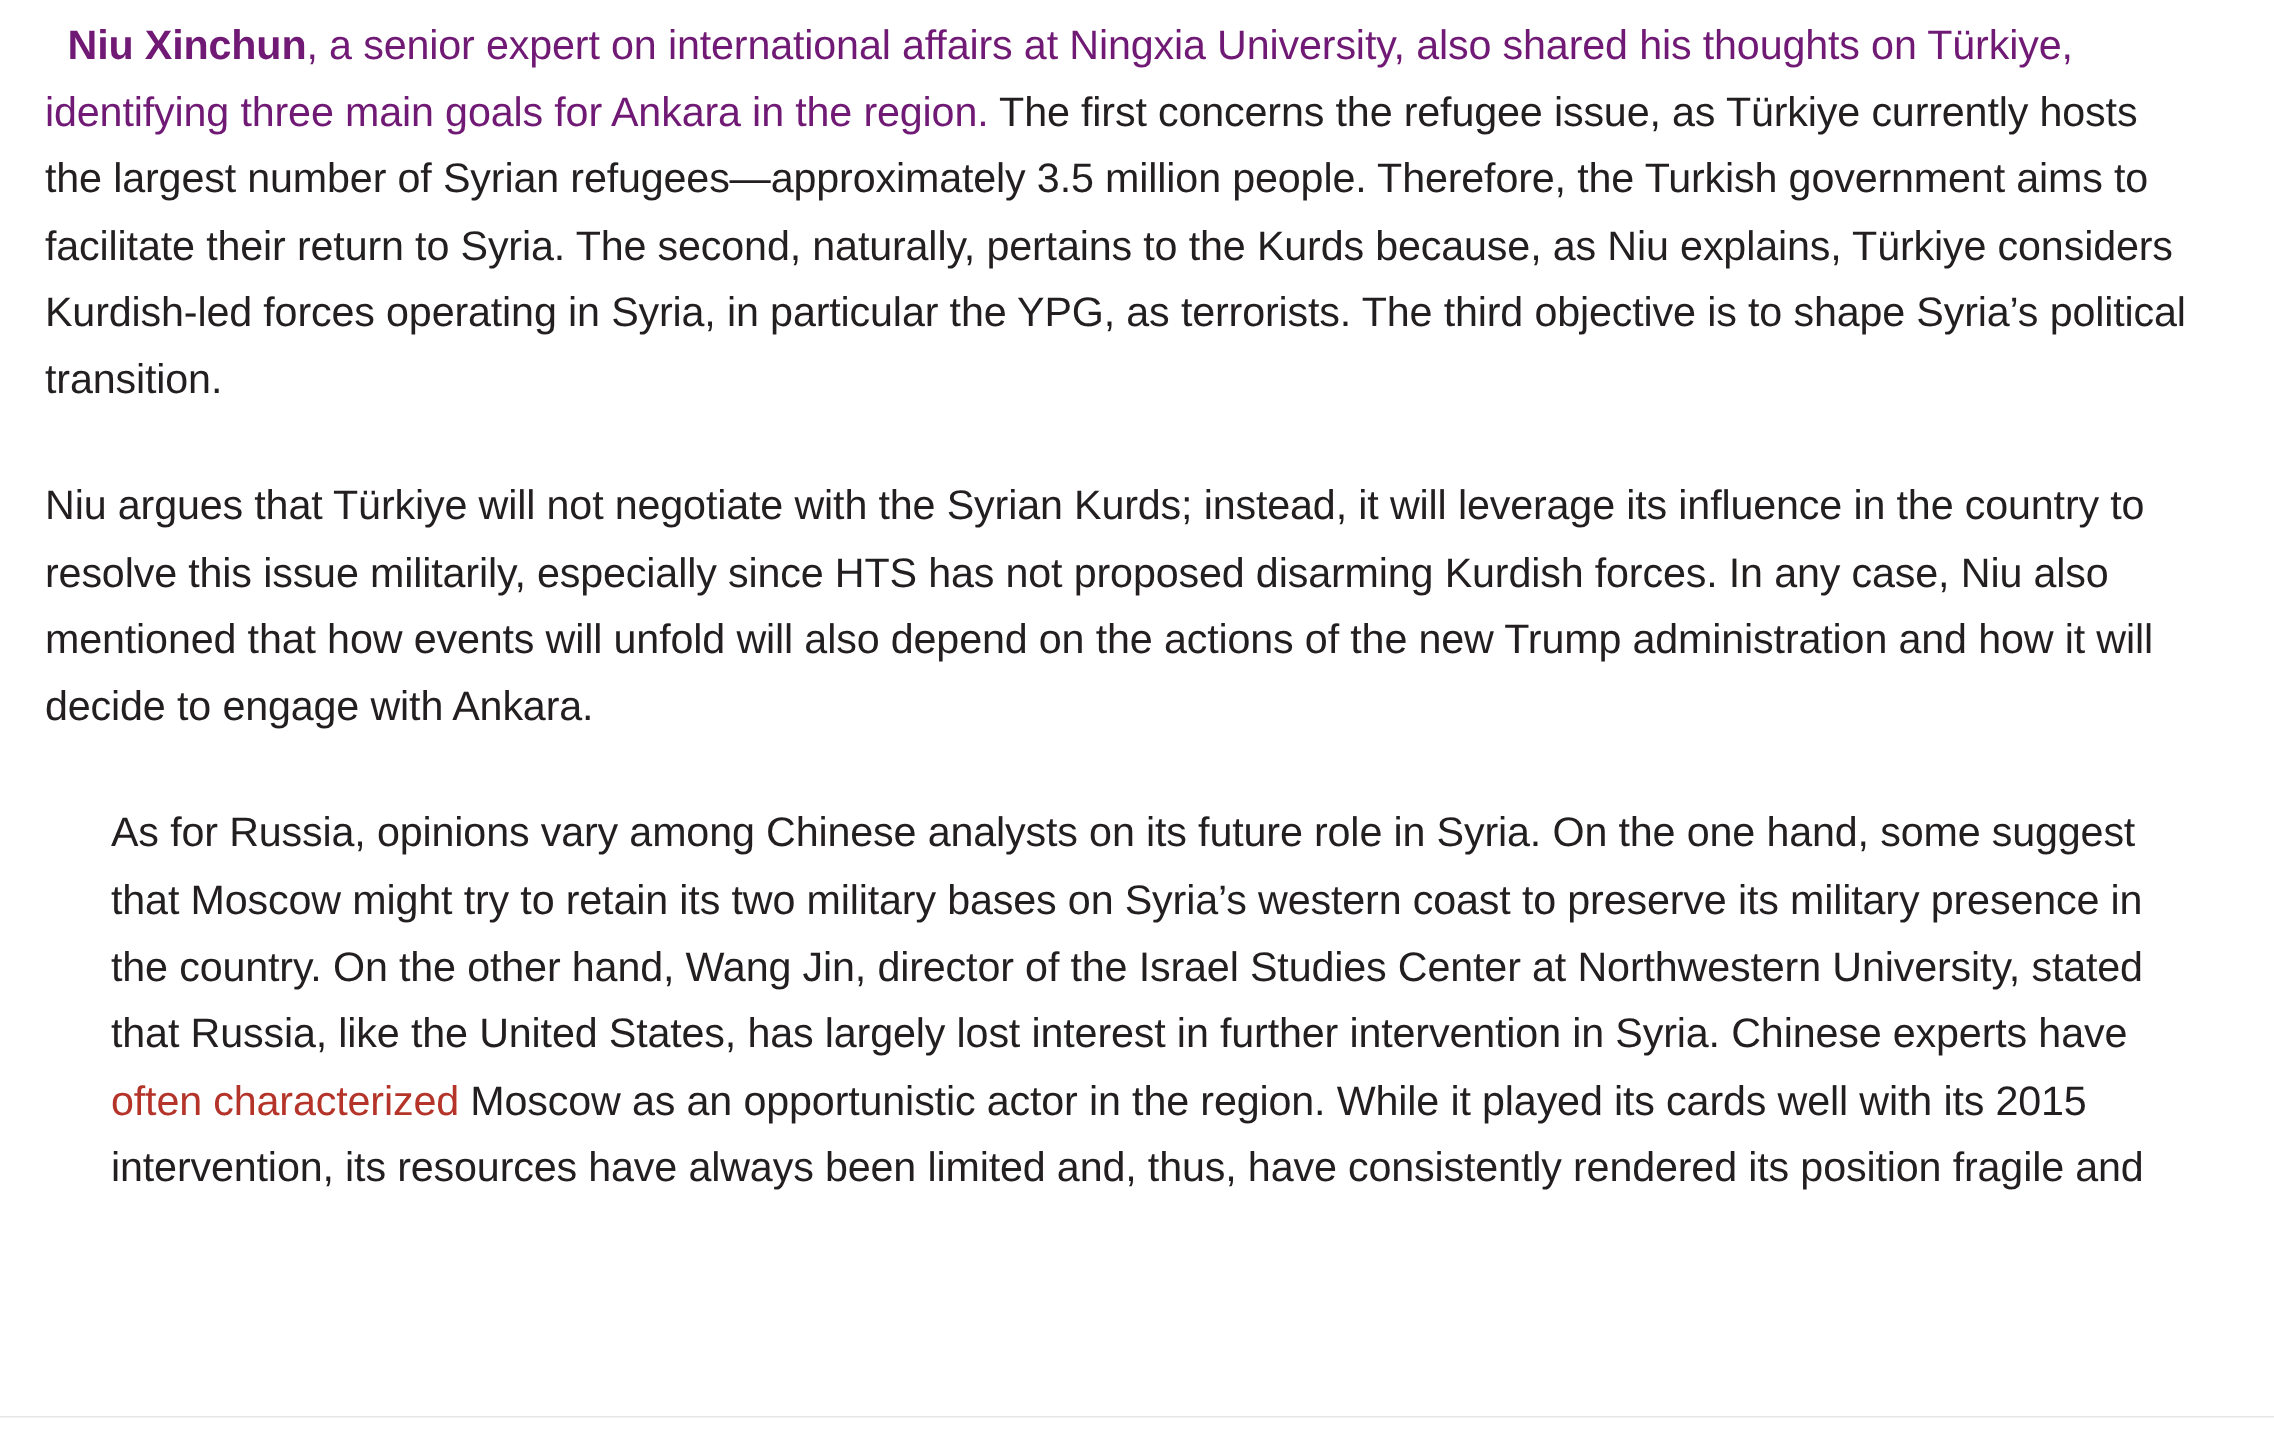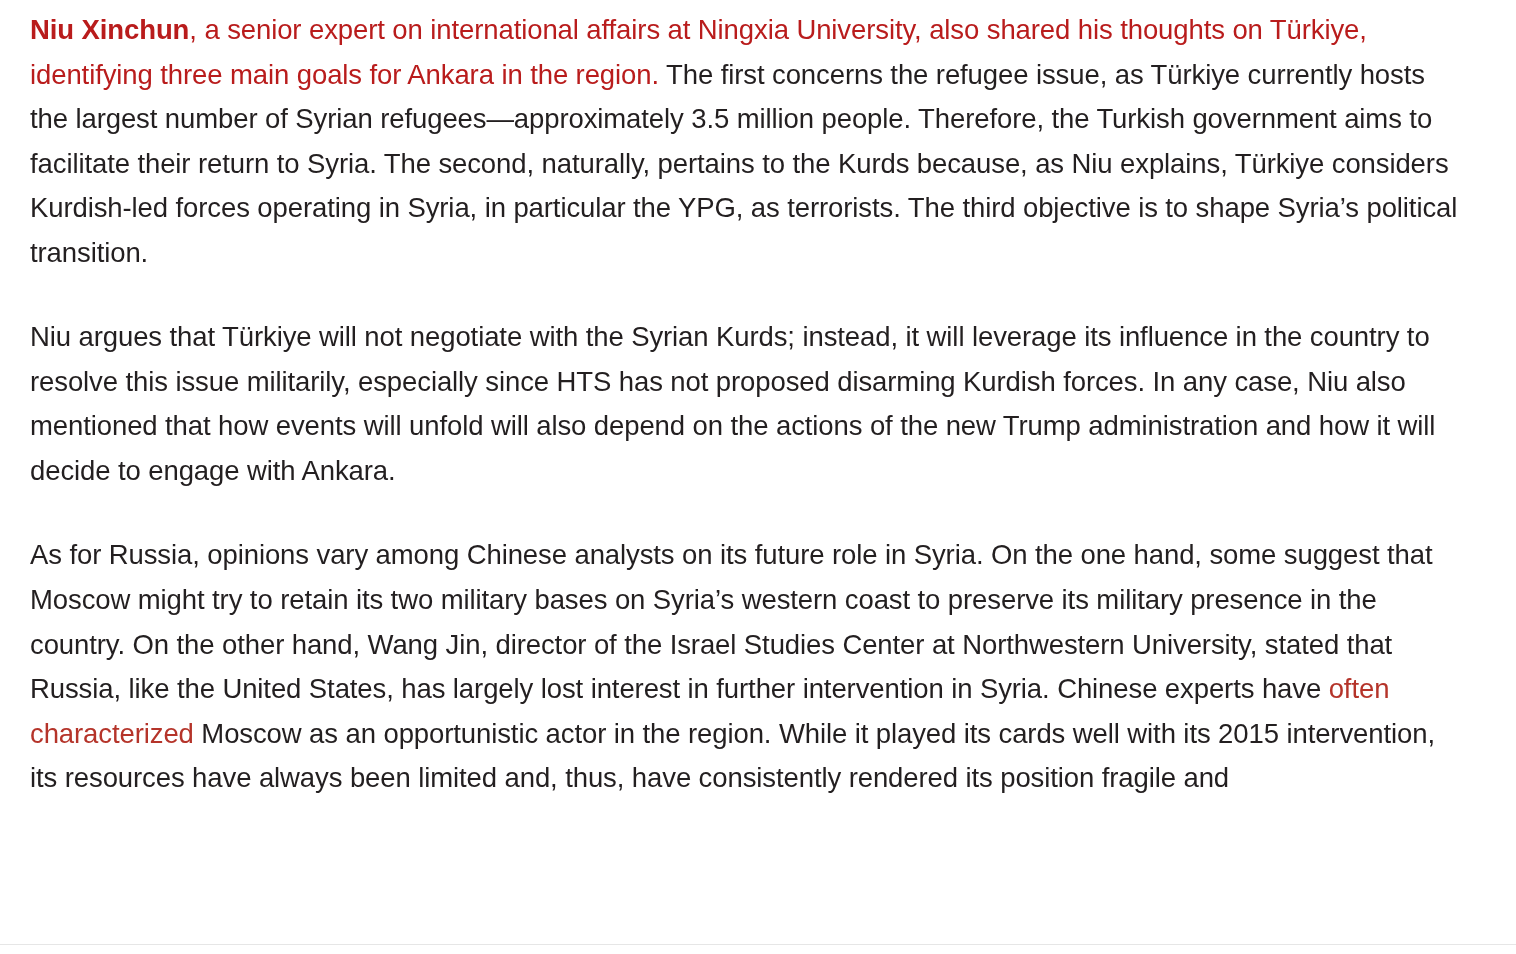--- a/index.html
+++ b/index.html
@@ -21,23 +21,25 @@
   }
   p {
     margin: 0 0 40px 0;
     font-size: 27.5px;
     line-height: 1.62;
     color: #231f20;
     letter-spacing: -0.1px;
   }
   p:last-child {
     margin-bottom: 0;
+    margin-left: 44px;
   }
   .lead-highlight {
-    color: #b91c1c;
+    color: #701a75;
+    margin-left: 15px;
   }
   .lead-highlight .name {
     font-weight: bold;
   }
   .inline-link {
     color: #b5342a;
   }
   .bottom-cut {
     position: absolute;
     left: 0;

